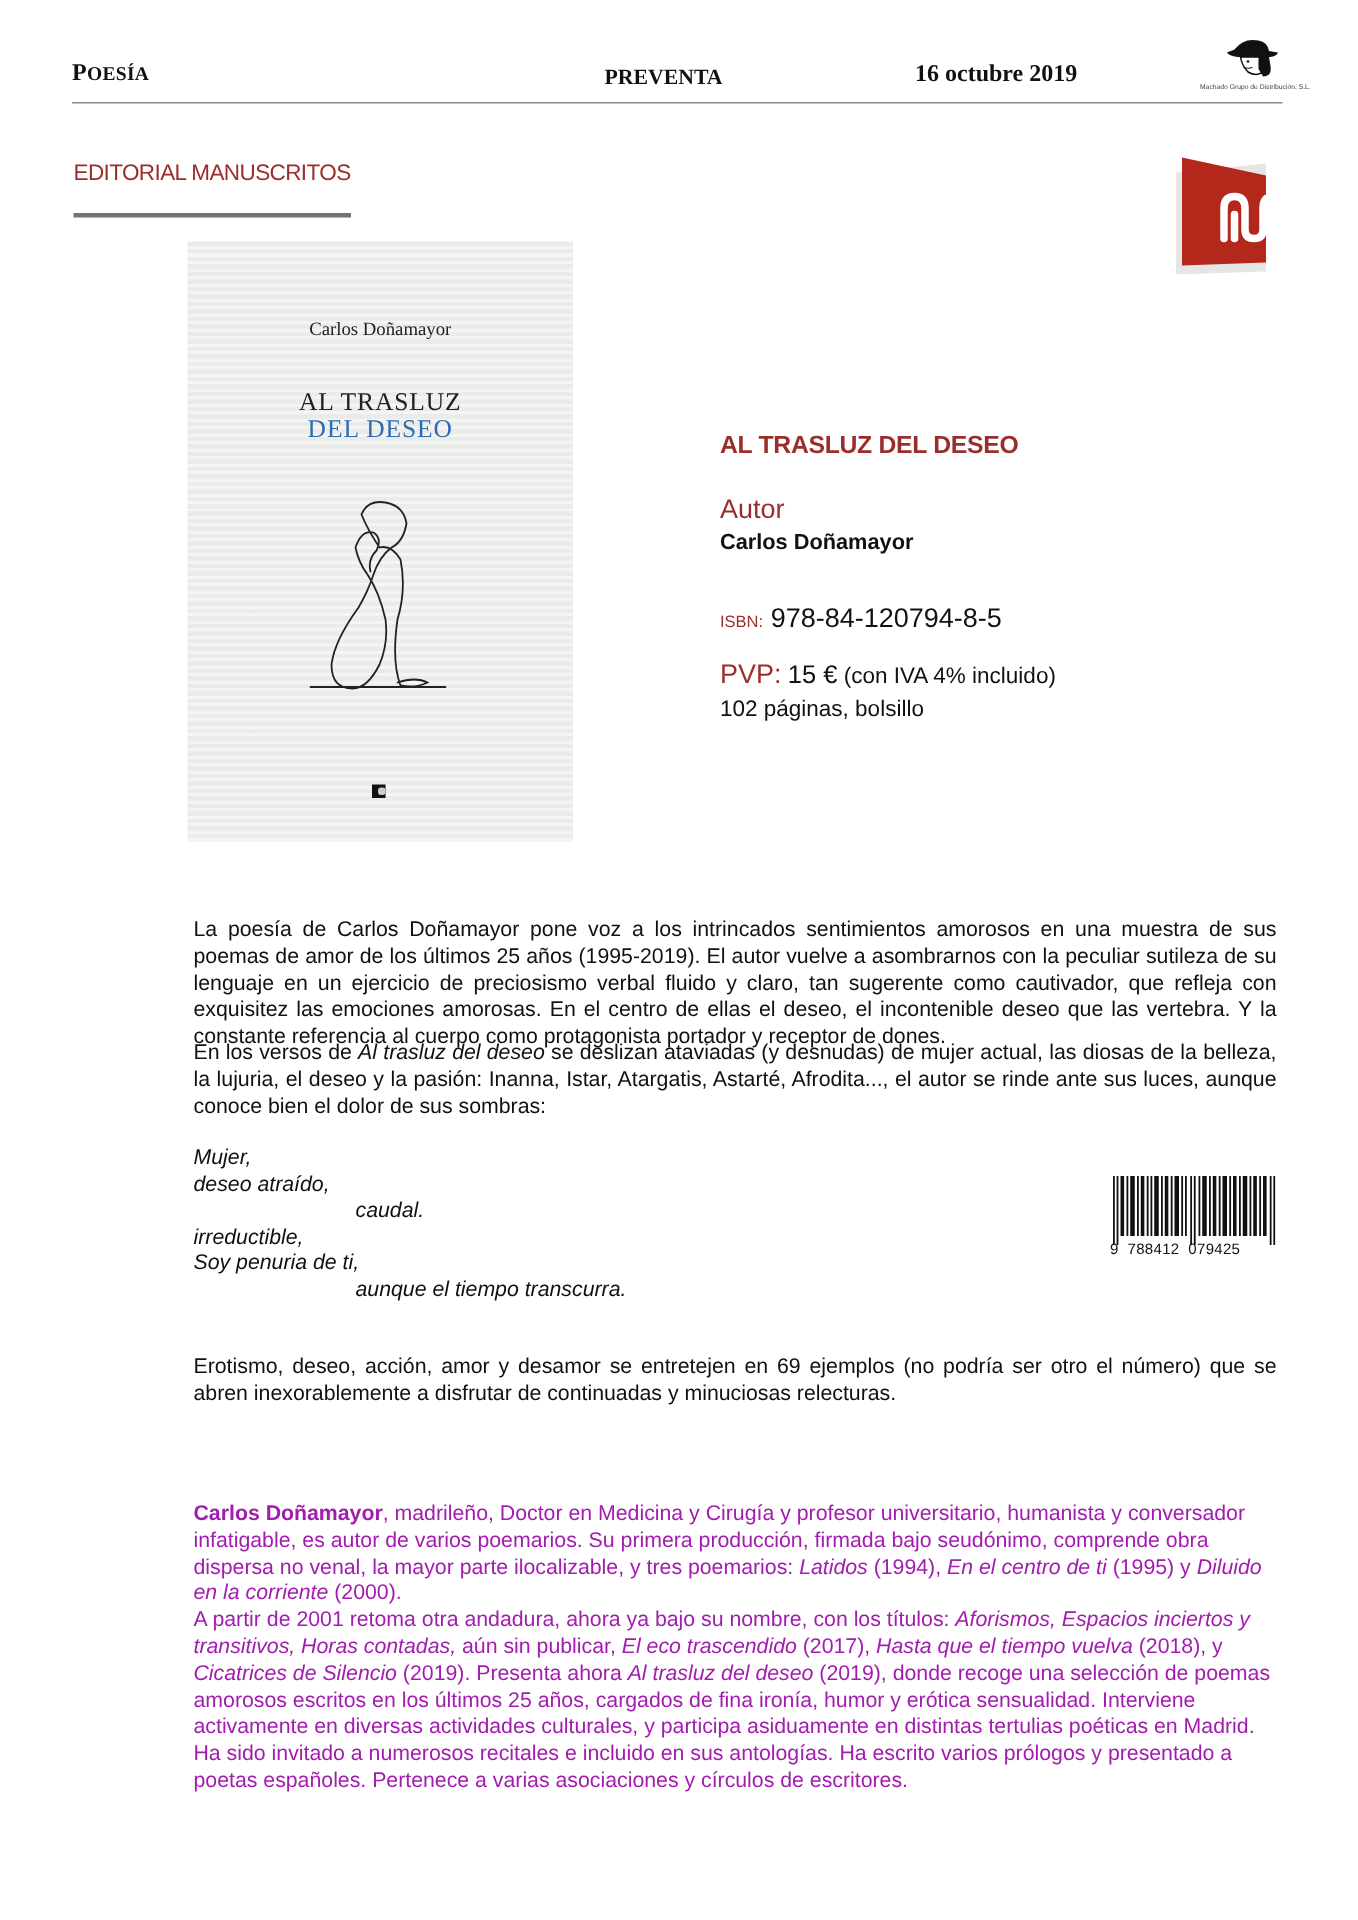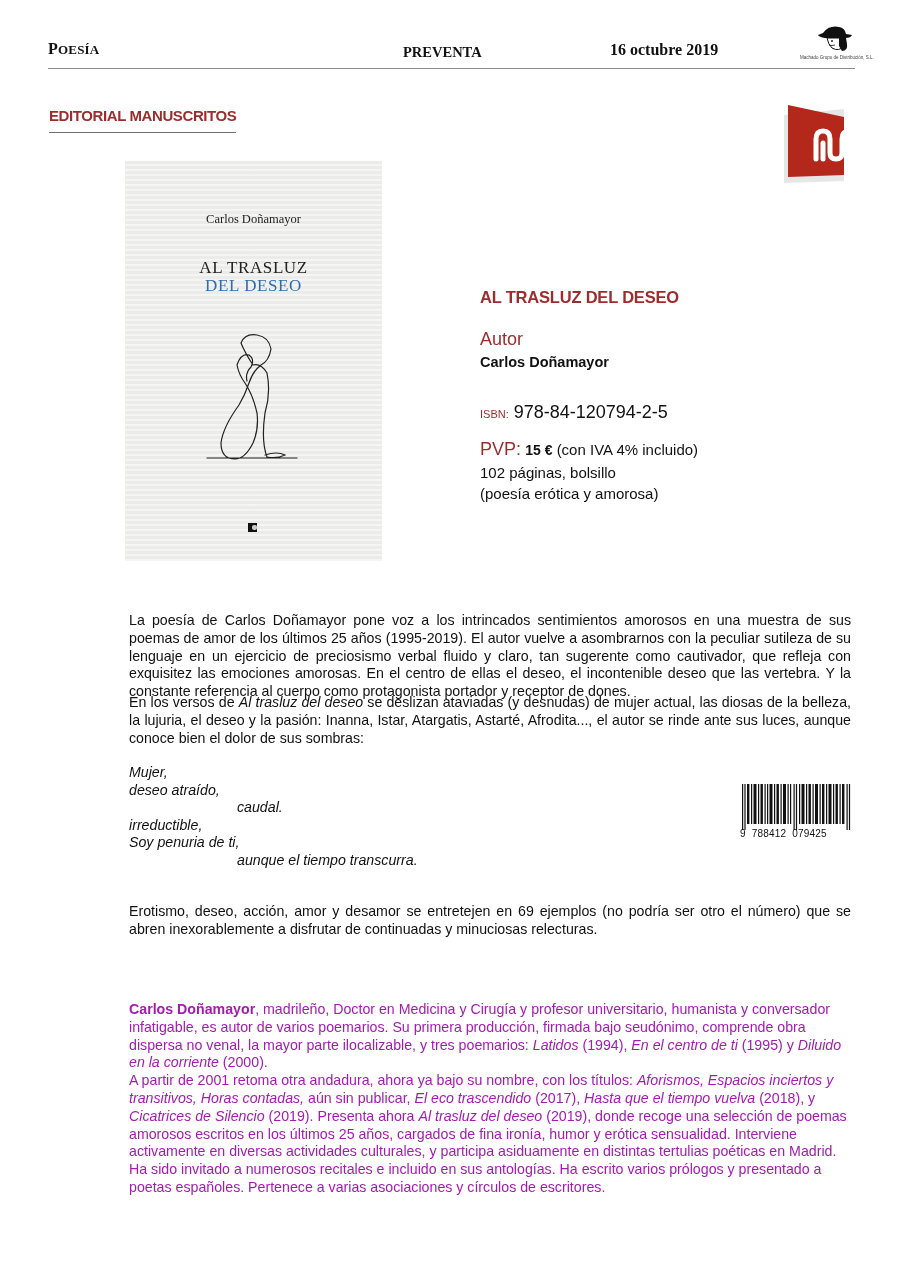--- a/index.html
+++ b/index.html
@@ -10,43 +10,43 @@
   .hdr-section { left: 48px; top: 40px; font-size: 16px; letter-spacing: 0.2px; }
   .hdr-section .sc { font-size: 13px; }
   .hdr-presale { left: 403px; top: 44px; font-size: 14.5px; }
   .hdr-date { left: 610px; top: 41px; font-size: 16px; }
   .hdr-rule { position: absolute; left: 48px; top: 68px; width: 807px; height: 1px; background: #8a8a8a; }
 
   .distrib-logo { position: absolute; left: 800px; top: 24px; width: 70px; height: 42px; }
   .distrib-logo svg { display: block; margin: 0 auto; }
   .distrib-caption { font-size: 4.5px; color: #444; text-align: center; white-space: nowrap; margin-top: 1px; }
 
-  .publisher { position: absolute; left: 49px; top: 107px; font-size: 15px; font-weight: bold; color: #9b2d2d;
-    letter-spacing: -0.4px; padding-bottom: 8px; border-bottom: 1px solid #737373; }
+  .publisher { position: absolute; left: 49px; top: 107px; font-size: 15px; font-weight: normal; color: #9b2d2d;
+    letter-spacing: -0.4px; padding-bottom: 18px; border-bottom: 3px solid #737373; }
 
   .pub-logo { position: absolute; left: 780px; top: 103px; width: 82px; height: 80px; }
 
   .cover { position: absolute; left: 125px; top: 161px; width: 257px; height: 400px; background: #efefed;
     background-image: repeating-linear-gradient(0deg, rgba(255,255,255,0.35) 0 2px, rgba(0,0,0,0.015) 2px 5px); }
   .cover-author { position: absolute; left: 0; width: 100%; top: 51px; text-align: center; font-family: "Liberation Serif", serif; font-size: 12.5px; color: #222; }
   .cover-t1 { position: absolute; left: 0; width: 100%; top: 97px; text-align: center; font-family: "Liberation Serif", serif; font-size: 17px; color: #222; letter-spacing: 0.6px; }
   .cover-t2 { position: absolute; left: 0; width: 100%; top: 115px; text-align: center; font-family: "Liberation Serif", serif; font-size: 17px; color: #2c6cb0; letter-spacing: 0.6px; }
   .cover-figure { position: absolute; left: 80px; top: 172px; width: 100px; height: 130px; }
   .cover-mark { position: absolute; left: 123px; top: 362px; width: 9px; height: 9px; background: #111; }
   .cover-mark::after { content: ""; position: absolute; left: 4px; top: 2px; width: 5px; height: 5px; background: #ccc; border-radius: 2px; }
 
   .info { position: absolute; left: 480px; top: 288px; width: 360px; font-family: "Liberation Sans", sans-serif; }
   .info-title { font-size: 16.5px; font-weight: bold; color: #9b2d2d; letter-spacing: -0.2px; }
   .info-author-label { margin-top: 22px; font-size: 18px; color: #9b2d2d; }
   .info-author { margin-top: 4px; font-size: 14.5px; font-weight: bold; color: #111; }
   .info-isbn { margin-top: 32px; font-size: 18px; color: #111; }
   .info-isbn .lbl { font-size: 11px; color: #9b2d2d; }
   .info-pvp { margin-top: 16px; font-size: 15px; color: #111; }
   .info-pvp .lbl { font-size: 18px; color: #9b2d2d; }
-  .info-pvp .price { font-size: 14px; font-weight: bold; }
+  .info-pvp .price { font-size: 17px; font-weight: normal; }
   .info-line { margin-top: 4px; font-size: 15px; color: #111; }
 
   .body-text { position: absolute; left: 129px; width: 722px; font-family: "Liberation Sans", sans-serif; font-size: 14.2px; line-height: 17.8px; color: #111; text-align: justify; }
   .p1 { top: 612px; }
   .p2 { top: 694px; }
   .poem { position: absolute; left: 129px; top: 764px; font-size: 14.2px; line-height: 17.5px; font-style: italic; color: #111; }
   .poem .indent { padding-left: 108px; }
   .p3 { top: 903px; }
   .bio { position: absolute; left: 129px; top: 1001px; width: 725px; font-size: 14.2px; line-height: 17.8px; color: #a21caf; }
   .bio b { font-weight: bold; }
@@ -92,24 +92,23 @@
   <svg class="cover-figure" viewBox="0 0 100 130">
     <path d="M2 125 L92 125 M60 122 Q72 118 80 122 Q72 126 62 124 Q56 108 60 80 Q66 60 62 40 Q56 30 48 32 Q40 20 36 10 Q40 0 52 2 Q64 4 66 16 Q64 28 56 32 Q48 38 44 50 Q40 62 34 72 Q18 94 16 110 Q16 126 30 126 Q40 126 48 110 Q54 96 52 80 Q48 62 40 50 Q34 42 32 32 Q36 20 44 22 Q50 26 46 34 Q40 40 42 48" stroke="#222" stroke-width="1.2" fill="none" stroke-linecap="round"></path>
   </svg>
   <div class="cover-mark"></div>
 </div>
 
 <div class="info">
   <div class="info-title">AL TRASLUZ DEL DESEO</div>
   <div class="info-author-label">Autor</div>
   <div class="info-author">Carlos Doñamayor</div>
-  <div class="info-isbn"><span class="lbl">ISBN:</span> <span>978-84-120794-2-5</span></div>
+  <div class="info-isbn"><span class="lbl">ISBN:</span> <span>978-84-120794-8-5</span></div>
   <div class="info-pvp"><span class="lbl">PVP:</span> <span class="price">15 €</span> <span>(con IVA 4% incluido)</span></div>
   <div class="info-line">102 páginas, bolsillo</div>
-  <div class="info-line">(poesía erótica y amorosa)</div>
 </div>
 
 <div class="body-text p1">La poesía de Carlos Doñamayor pone voz a los intrincados sentimientos amorosos en una muestra de sus poemas de amor de los últimos 25 años (1995-2019). El autor vuelve a asombrarnos con la peculiar sutileza de su lenguaje en un ejercicio de preciosismo verbal fluido y claro, tan sugerente como cautivador, que refleja con exquisitez las emociones amorosas. En el centro de ellas el deseo, el incontenible deseo que las vertebra. Y la constante referencia al cuerpo como protagonista portador y receptor de dones.</div>
 <div class="body-text p2"><span>En los versos de </span><i>Al trasluz del deseo</i><span> se deslizan ataviadas (y desnudas) de mujer actual, las diosas de la belleza, la lujuria, el deseo y la pasión: Inanna, Istar, Atargatis, Astarté, Afrodita..., el autor se rinde ante sus luces, aunque conoce bien el dolor de sus sombras:</span></div>
 
 <div class="poem">
   <div>Mujer,</div>
   <div>deseo atraído,</div>
   <div class="indent">caudal.</div>
   <div>irreductible,</div>

